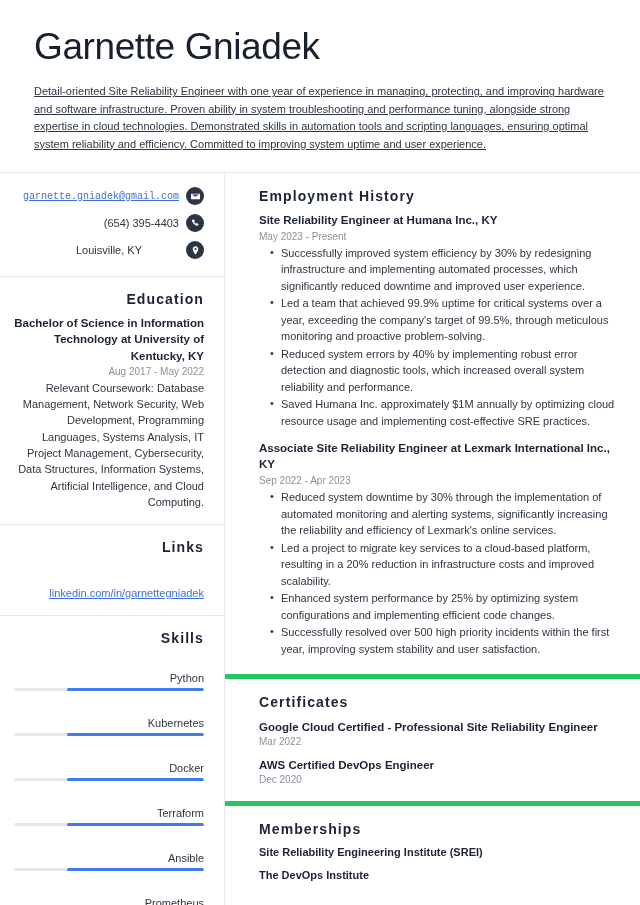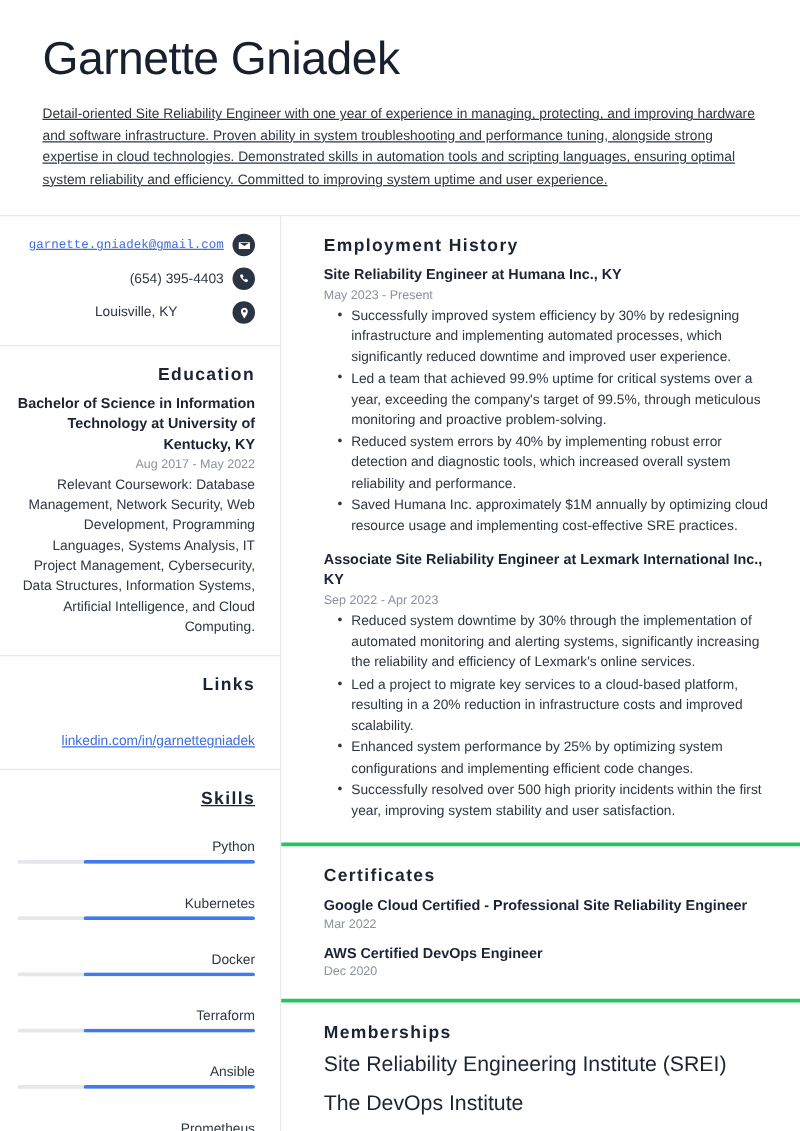--- a/index.html
+++ b/index.html
@@ -67,21 +67,21 @@
   }
 
   .panel {
     padding: 14px 20px 14px 14px;
     border-bottom: 1px solid #e9eaee;
   }
   .panel:last-child { border-bottom: none; }
 
   .panel-right {
     padding: 15px 16px 16px 34px;
-    border-bottom: 3px solid #22c55e;
+    border-bottom: 5px solid #22c55e;
   }
   .panel-right:last-child { border-bottom: none; }
 
   
   .contact-row {
     display: flex;
     align-items: center;
     justify-content: flex-end;
     gap: 7px;
     margin-bottom: 8px;
@@ -221,22 +221,22 @@
     font-weight: 700;
     color: #1b2334;
     line-height: 1.4;
   }
   .cert-date {
     font-size: 10px;
     color: #8b919c;
     margin-top: 1px;
   }
   .mem {
-    font-size: 17px;
-    font-weight: 400;
+    font-size: 11px;
+    font-weight: 700;
     color: #1b2334;
     margin-bottom: 11px;
   }
   .mem:last-child { margin-bottom: 0; }
 
   .lang-panel { padding-top: 16px; padding-bottom: 24px; }
 </style>
 </head>
 <body>
 
@@ -286,21 +286,21 @@
           <div class="edu-desc">Relevant Coursework: Database Management, Network Security, Web Development, Programming Languages, Systems Analysis, IT Project Management, Cybersecurity, Data Structures, Information Systems, Artificial Intelligence, and Cloud Computing.</div>
         </div>
       </div>
 
       <div class="panel">
         <div class="sec-title-left">Links</div>
         <a class="ext-link" href="#">linkedin.com/in/garnettegniadek</a>
       </div>
 
       <div class="panel" style="padding-bottom:12px;">
-        <div class="sec-title-left" style="margin-bottom:0;text-decoration:underline;">Skills</div>
+        <div class="sec-title-left" style="margin-bottom:0;">Skills</div>
         <div id="skills-list">
             <div class="skill-item">
               <div class="skill-label">Python</div>
               <div class="skill-track" style="background: rgb(230, 231, 234);">
                 <div class="skill-fill" style="width: 72%; background: rgb(61, 123, 239);"></div>
               </div>
             </div>
             <div class="skill-item">
               <div class="skill-label">Kubernetes</div>
               <div class="skill-track" style="background: rgb(230, 231, 234);">

